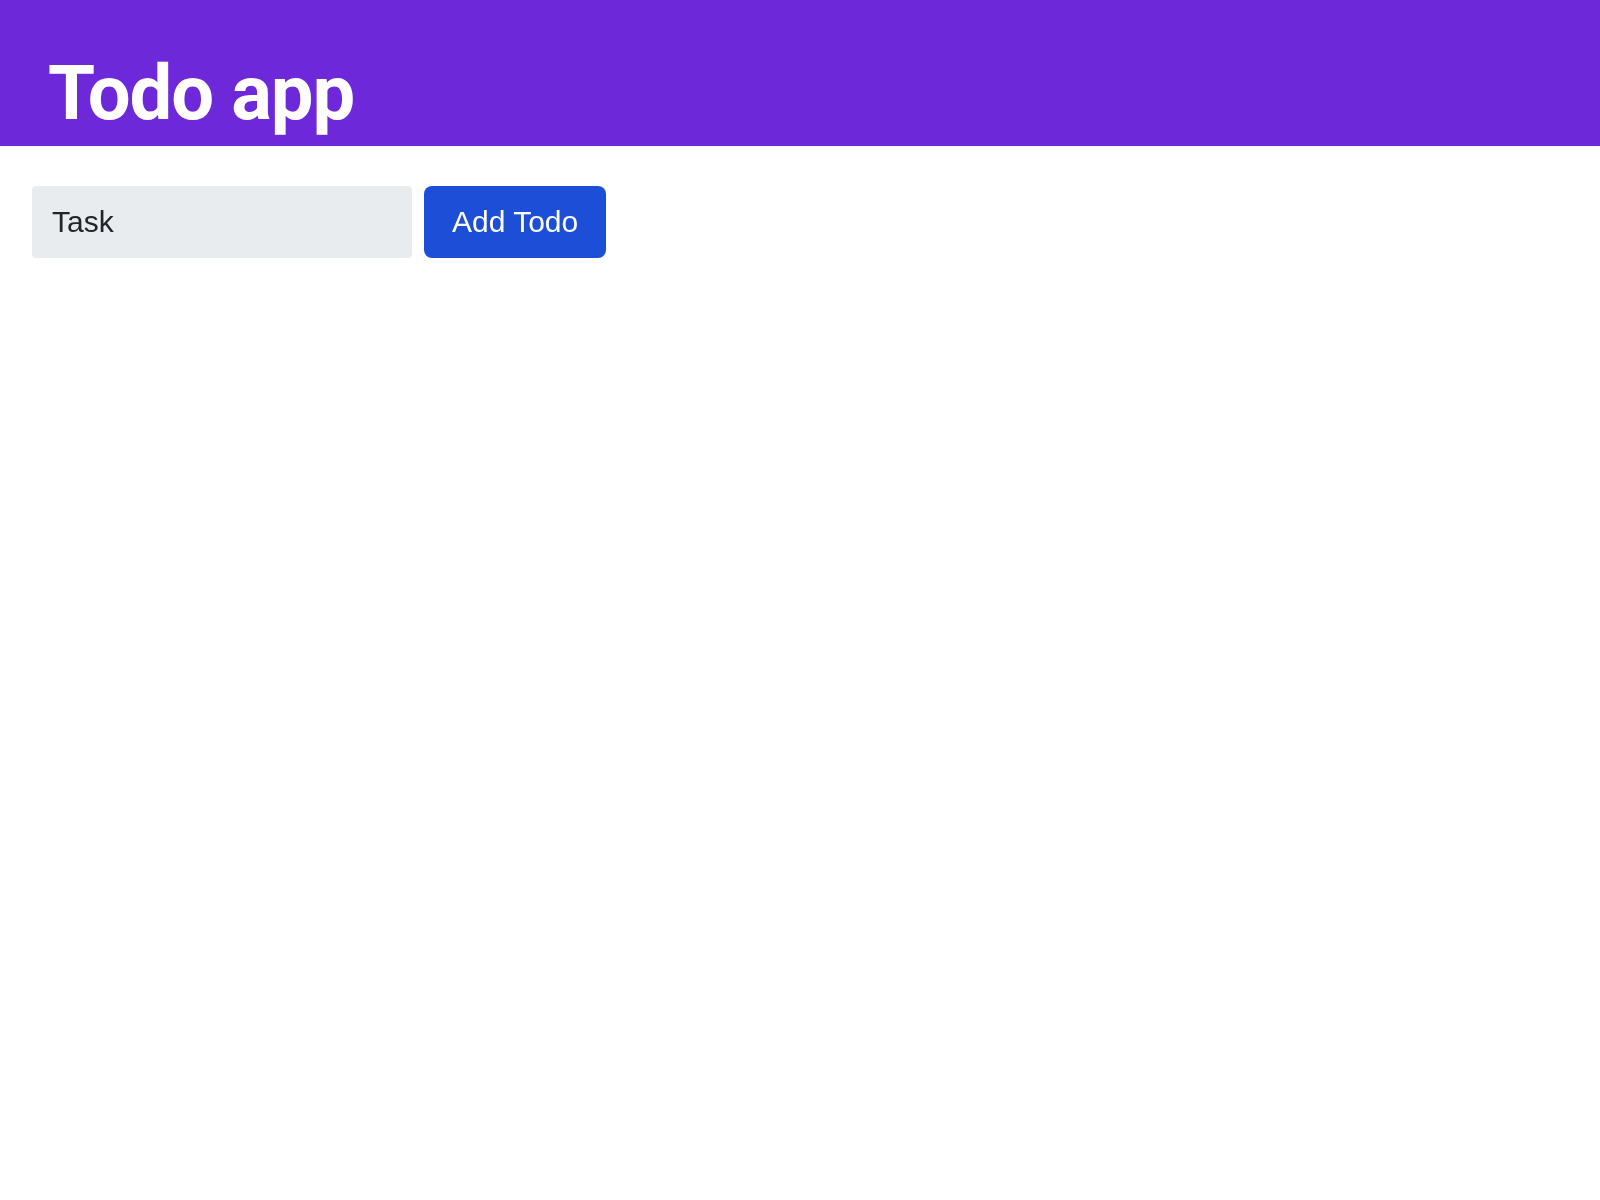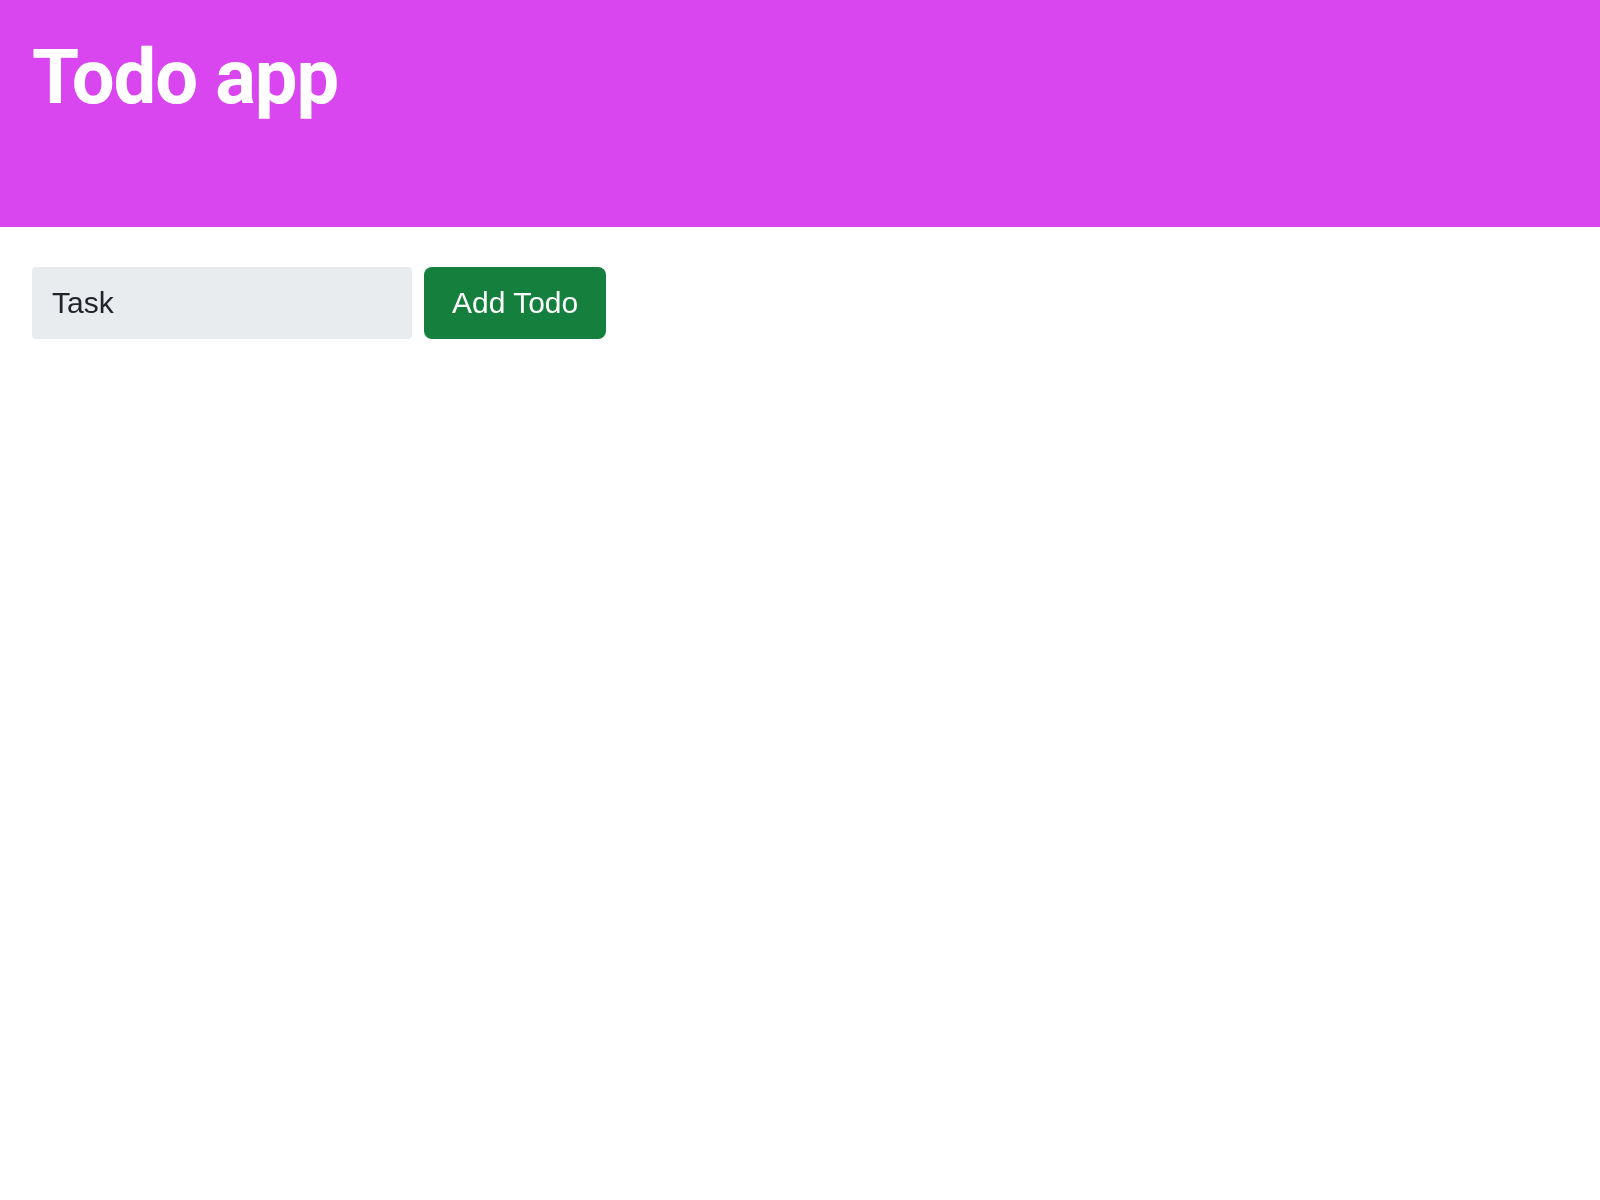--- a/index.html
+++ b/index.html
@@ -7,23 +7,23 @@
       padding: 0;
       box-sizing: border-box;
     }
     body {
       font-family: -apple-system, BlinkMacSystemFont, "Segoe UI", Roboto, "Helvetica Neue", Arial, sans-serif;
       background: #ffffff;
       width: 1600px;
       height: 1200px;
     }
     .header {
-      background: #d946ef;
-      padding: 32px;
-      height: 227px;
+      background: #6d28d9;
+      padding: 48px;
+      height: 146px;
     }
     .header h1 {
       color: #ffffff;
       font-size: 76px;
       font-weight: 700;
       letter-spacing: -1px;
     }
     .main {
       padding: 40px 32px;
       display: flex;
@@ -38,21 +38,21 @@
       font-size: 30px;
       color: #212529;
       width: 380px;
       height: 72px;
       outline: none;
     }
     .task-input::placeholder {
       color: #212529;
     }
     .add-button {
-      background: #15803d;
+      background: #1d4ed8;
       color: #ffffff;
       border: none;
       border-radius: 8px;
       padding: 16px 28px;
       font-size: 30px;
       font-weight: 500;
       cursor: pointer;
       height: 72px;
     }
   </style>

